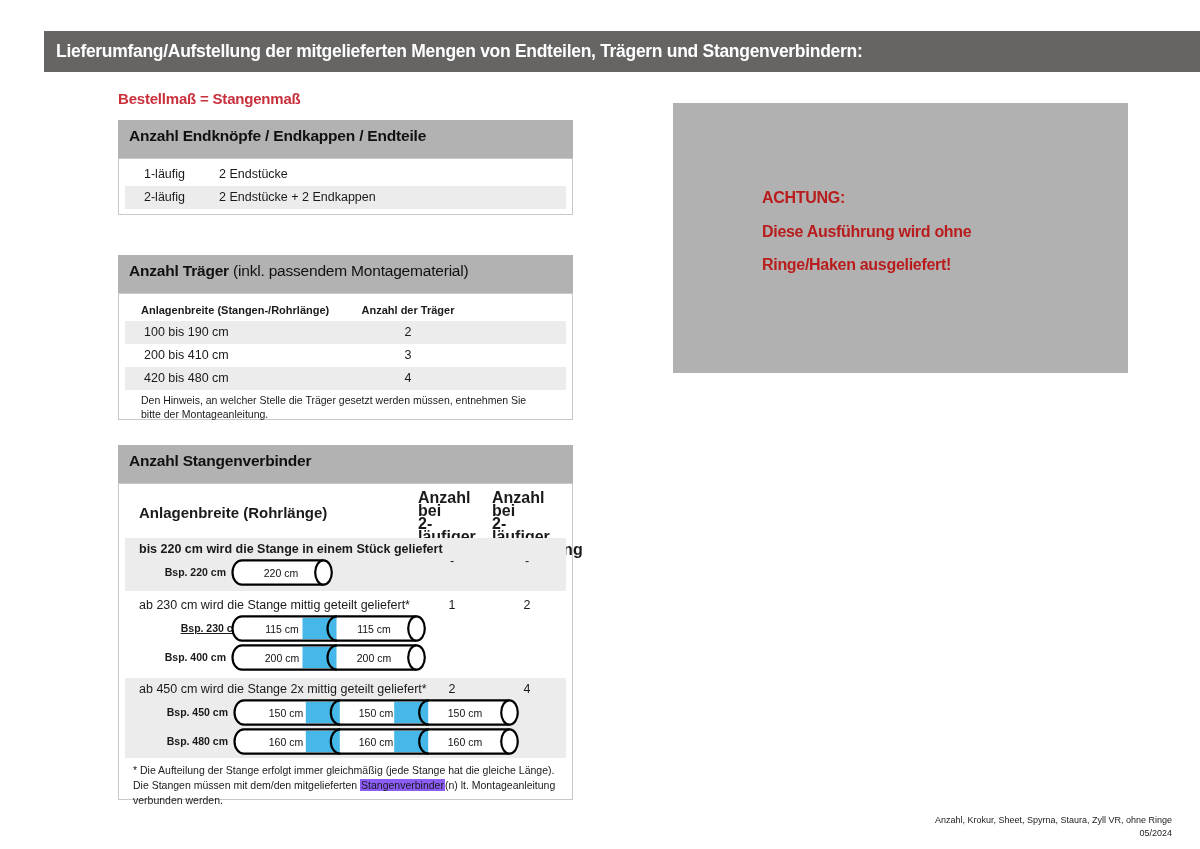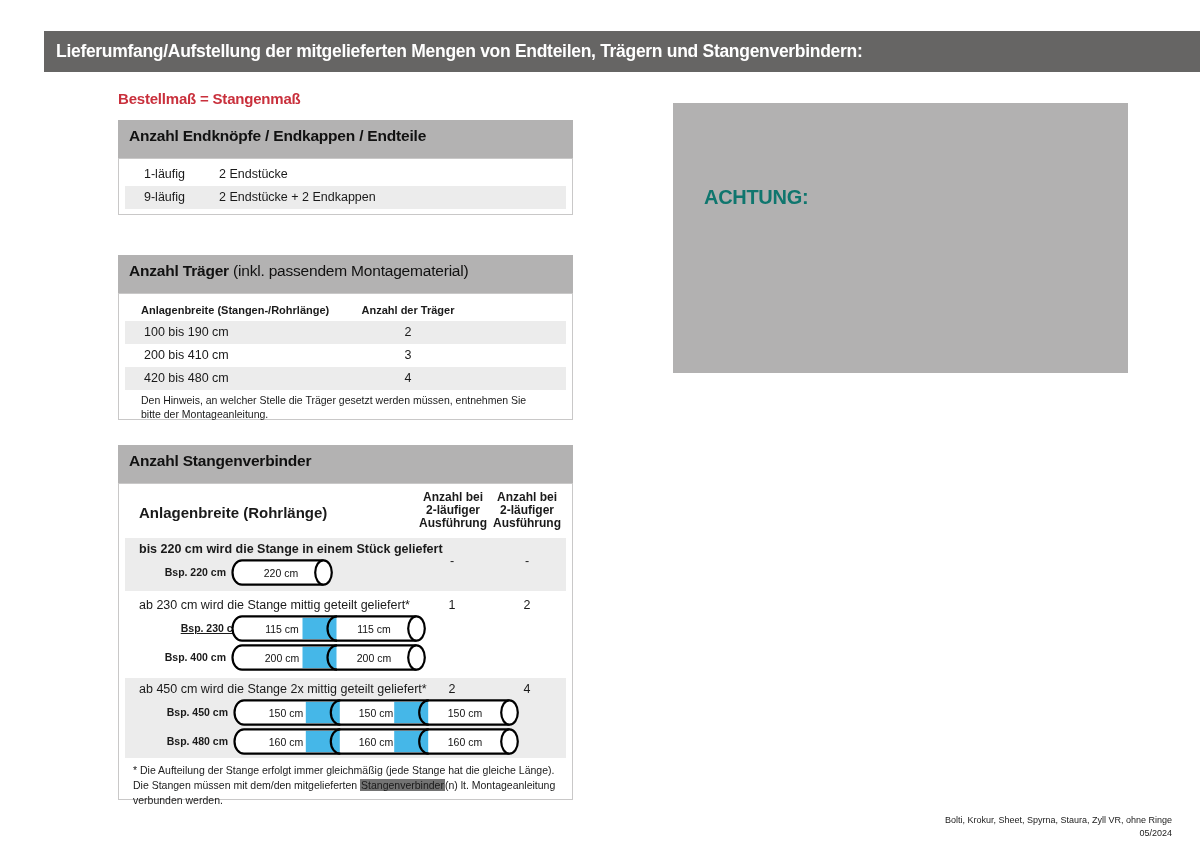--- a/index.html
+++ b/index.html
@@ -33,37 +33,37 @@
   .tbl {
     left:118px; width:455px; background:#fff; border:1.5px solid #c9c8c8;
   }
   .stripe { position:absolute; left:6px; width:441px; background:#ececec; }
 
   .cell { position:absolute; font-size:12.5px; white-space:nowrap; }
   .cell-bold { position:absolute; font-size:11px; font-weight:bold; white-space:nowrap; }
   .ctr { text-align:center; }
   .note { position:absolute; font-size:10.5px; line-height:13.5px; color:#1a1a1a; }
 
-  .col-head { position:absolute; font-size:12px; font-weight:bold; line-height:13px; text-align:center; }
+  .col-head { position:absolute; font-size:16px; font-weight:bold; line-height:13px; text-align:left; }
 
   .rod-label { position:absolute; font-size:10.5px; font-weight:bold; text-align:right; white-space:nowrap; }
   .rod { position:absolute; }
   .rod svg text { font-family:"Liberation Sans", sans-serif; font-size:10.5px; fill:#111; }
 
   .count { position:absolute; width:60px; text-align:center; font-size:12.5px; }
 
   .footnote { position:absolute; font-size:10.5px; line-height:15px; }
-  .hl { background:#737373; padding:0 1px; }
+  .hl { background:#8b5cf6; padding:0 1px; }
 
   .notice {
     left:673px; top:103px; width:455px; height:270px; background:#b2b1b1;
   }
   
-  .notice-lines { position:absolute; left:704px; top:181px; color:#0f766e;
-    font-size:20px; font-weight:bold; line-height:33.5px; letter-spacing:-0.3px; white-space:nowrap; }
+  .notice-lines { position:absolute; left:762px; top:181px; color:#b91c1c;
+    font-size:16px; font-weight:bold; line-height:33.5px; letter-spacing:-0.3px; white-space:nowrap; }
 
   .footer {
     right:28px; top:814px; text-align:right; font-size:9px; line-height:13px; color:#222;
   }
 </style>
 </head>
 <body>
 
 <div class="abs topbar">
   <span>Lieferumfang/Aufstellung der mitgelieferten Mengen von Endteilen, Trägern und Stangenverbindern:</span>
@@ -72,21 +72,21 @@
 <div class="abs subtitle">Bestellmaß = Stangenmaß</div>
 
 <div class="abs sec-header" style="top:120px;">
   <span>Anzahl Endknöpfe / Endkappen / Endteile</span>
 </div>
 
 <div class="abs tbl" style="top:158px; height:57px;">
   <div class="stripe" style="top:27px; height:23px;"></div>
   <div class="cell" style="left:25px; top:8px;">1-läufig</div>
   <div class="cell" style="left:100px; top:8px;">2 Endstücke</div>
-  <div class="cell" style="left:25px; top:31px;">9-läufig</div>
+  <div class="cell" style="left:25px; top:31px;">2-läufig</div>
   <div class="cell" style="left:100px; top:31px;">2 Endstücke + 2 Endkappen</div>
 </div>
 
 <div class="abs sec-header" style="top:255px;">
   <span>Anzahl Träger</span><span class="normal"> (inkl. passendem Montagematerial)</span>
 </div>
 
 <div class="abs tbl" style="top:293px; height:127px;">
   <div class="cell-bold" style="left:22px; top:10px;">Anlagenbreite (Stangen-/Rohrlänge)</div>
   <div class="cell-bold ctr" style="left:219px; top:10px; width:140px;">Anzahl der Träger</div>
@@ -204,18 +204,20 @@
   </div>
 
   <div class="footnote" style="left:14px; top:279px; width:437px;">
     <span>* Die Aufteilung der Stange erfolgt immer gleichmäßig (jede Stange hat die gleiche Länge). Die Stangen müssen mit dem/den mitgelieferten </span><span class="hl">Stangenverbinder</span><span>(n) lt. Montageanleitung verbunden werden.</span>
   </div>
 </div>
 
 <div class="abs notice"></div>
 <div class="notice-lines">
   <div>ACHTUNG:</div>
+  <div>Diese Ausführung wird ohne</div>
+  <div>Ringe/Haken ausgeliefert!</div>
 </div>
 
 <div class="abs footer">
-  <div>Bolti, Krokur, Sheet, Spyrna, Staura, Zyll VR, ohne Ringe</div>
+  <div>Anzahl, Krokur, Sheet, Spyrna, Staura, Zyll VR, ohne Ringe</div>
   <div>05/2024</div>
 </div>
 
 </body></html>

